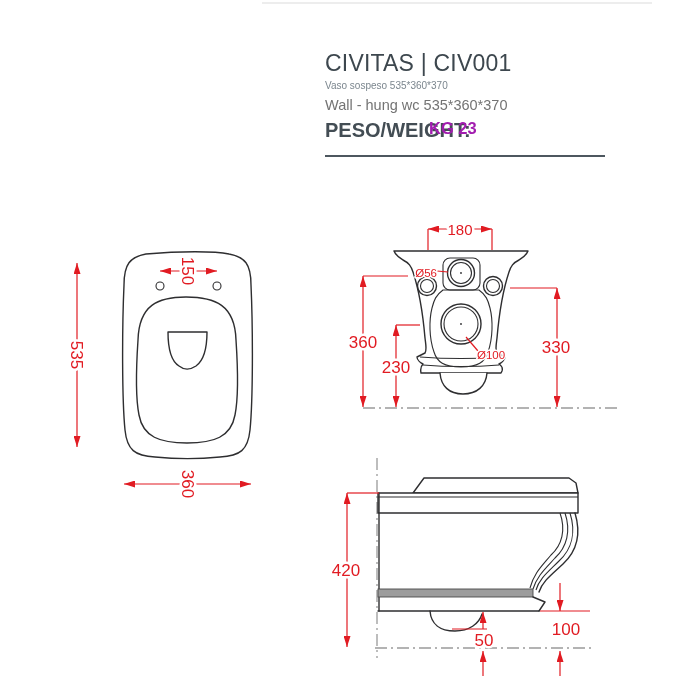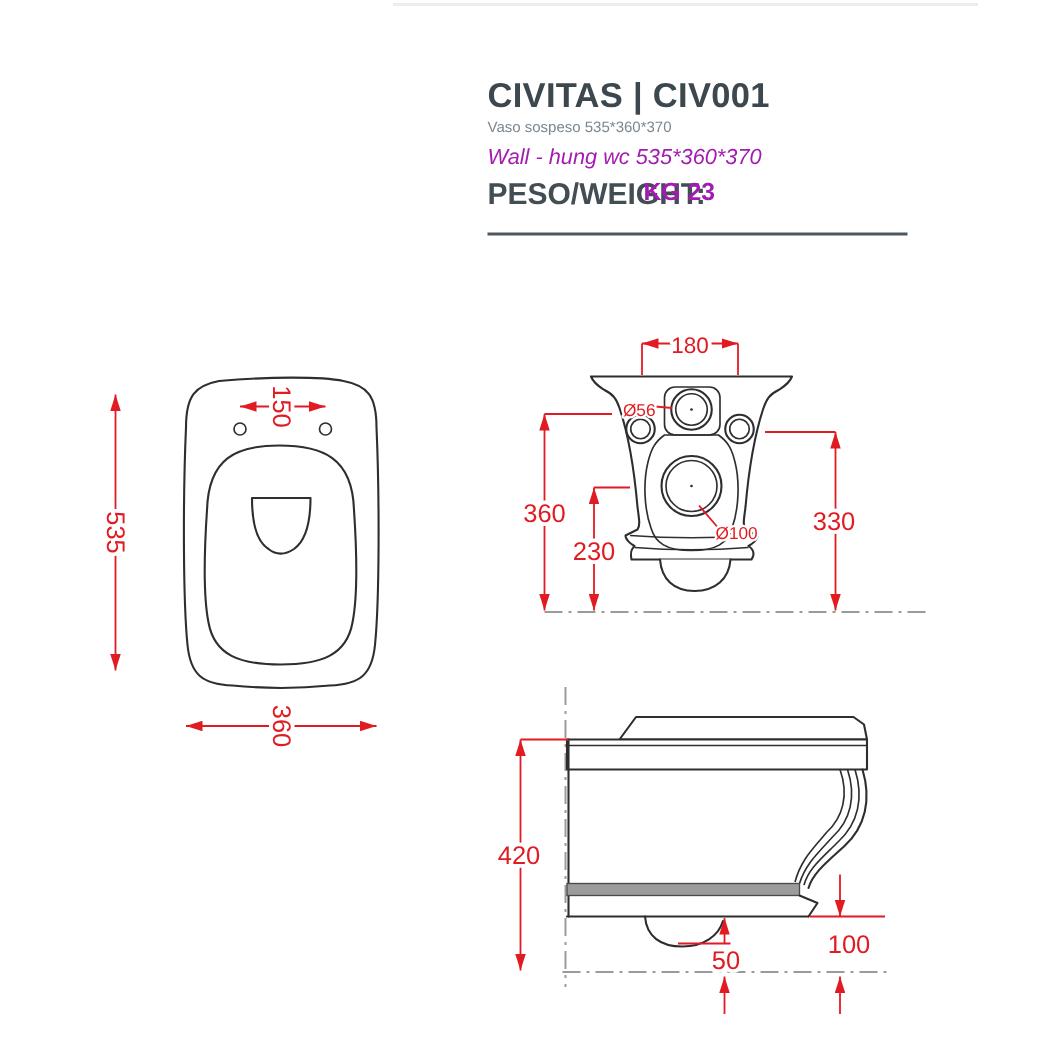--- a/index.html
+++ b/index.html
@@ -1,22 +1,22 @@
 <!DOCTYPE html>
 <html><head>
 <meta charset="utf-8">
 <style>
   html,body{margin:0;padding:0;background:#fff;}
   body{width:700px;height:700px;position:relative;overflow:hidden;
        font-family:"Liberation Sans","DejaVu Sans",sans-serif;}
   .abs{position:absolute;}
   .topline{left:262px;top:2px;width:390px;height:2px;background:#ededed;}
-  .title{left:325px;top:50px;font-size:23px;font-weight:700;color:#3d474e;letter-spacing:.2px;}
+  .title{left:325px;top:50px;font-size:23px;font-weight:400;color:#3d474e;letter-spacing:.2px;}
   .sub1{left:325px;top:80px;font-size:10px;color:#7b868e;}
-  .sub2{left:325px;top:97px;font-size:14.5px;color:#a21caf;font-style:italic;}
+  .sub2{left:325px;top:97px;font-size:14.5px;color:#737373;}
   .wlabel{left:325px;top:119px;font-size:20px;font-weight:700;color:#434d54;}
   .wvalue{left:429px;top:119px;font-size:16.5px;font-weight:700;color:#a21caf;}
   .divider{left:325px;top:155px;width:280px;height:2px;background:#4d575f;}
   svg{position:absolute;left:0;top:0;}
   .k{stroke:#2e2e30;stroke-width:1.4;fill:none;stroke-linejoin:round;stroke-linecap:round;}
   .kf{stroke:#2e2e30;stroke-width:1.4;fill:#fff;stroke-linejoin:round;}
   .kthin{stroke:#2e2e30;stroke-width:1.1;fill:none;}
   .rl{stroke:#e11b22;stroke-width:1.2;fill:none;}
   .dd{stroke:#9a9a9a;stroke-width:1.3;fill:none;stroke-dasharray:12 4 2 4;}
   .plate{fill:#9c9c9c;stroke:#4a4a4a;stroke-width:0.9;}

